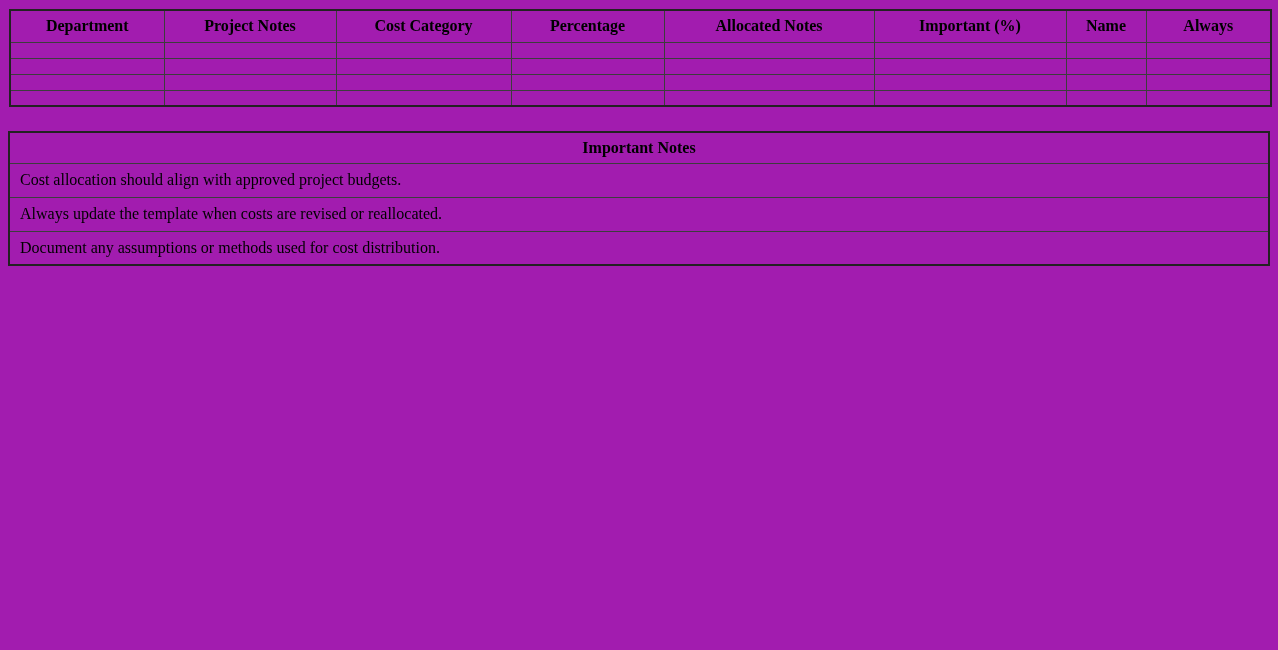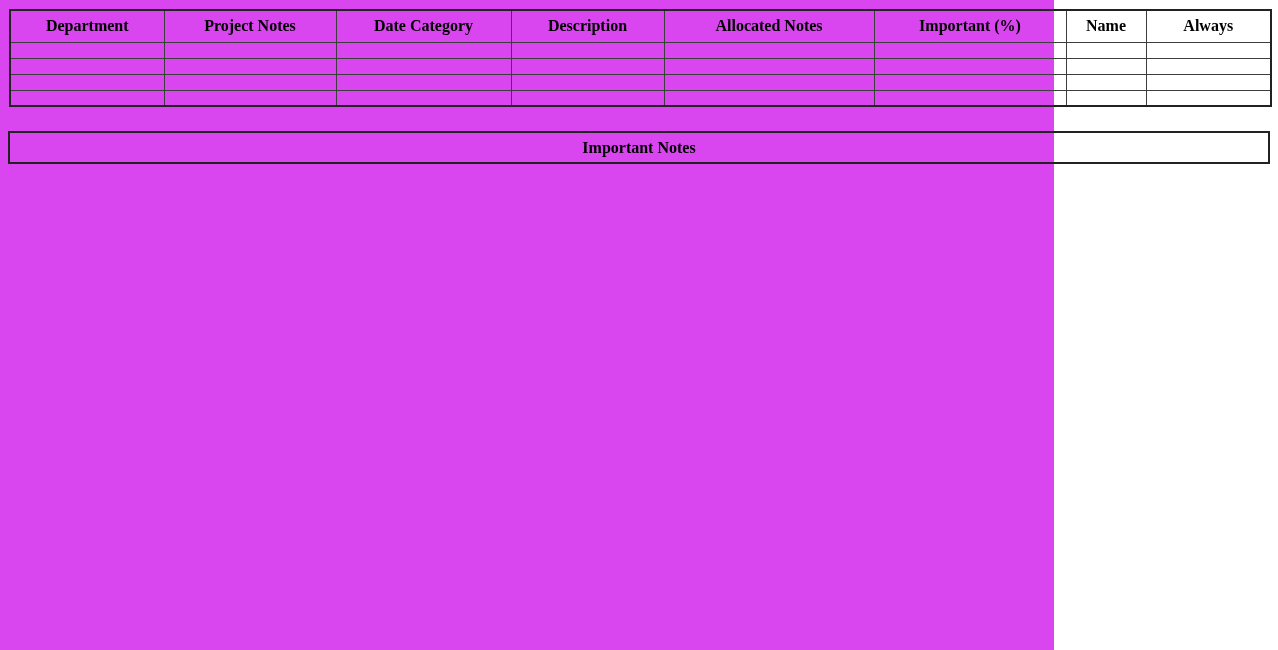--- a/index.html
+++ b/index.html
@@ -10,23 +10,23 @@
   }
   body {
     width: 1278px;
     height: 650px;
     font-family: "Liberation Serif", serif;
     color: #000000;
     overflow: hidden;
   }
   .page {
     position: relative;
-    width: 1054px;
+    width: 1278px;
     height: 650px;
-    background: #d946ef;
+    background: #a21caf;
   }
   table {
     border-collapse: collapse;
     table-layout: fixed;
   }
   
   .alloc-table {
     position: absolute;
     left: 9px;
     top: 9px;
@@ -90,22 +90,22 @@
       <col style="width:153px">
       <col style="width:210px">
       <col style="width:192px">
       <col style="width:80px">
       <col style="width:125px">
     </colgroup>
     <thead>
       <tr>
         <th>Department</th>
         <th>Project Notes</th>
-        <th>Date Category</th>
-        <th>Description</th>
+        <th>Cost Category</th>
+        <th>Percentage</th>
         <th>Allocated Notes</th>
         <th>Important (%)</th>
         <th>Name</th>
         <th>Always</th>
       </tr>
     </thead>
     <tbody>
       <tr>
         <td class="empty-cell"></td>
         <td class="empty-cell"></td>
@@ -147,16 +147,25 @@
         <td class="empty-cell"></td>
       </tr>
     </tbody>
   </table>
 
   <table class="notes-table">
     <tbody>
       <tr>
         <td class="notes-title">Important Notes</td>
       </tr>
+      <tr>
+        <td class="note-item">Cost allocation should align with approved project budgets.</td>
+      </tr>
+      <tr>
+        <td class="note-item">Always update the template when costs are revised or reallocated.</td>
+      </tr>
+      <tr>
+        <td class="note-item">Document any assumptions or methods used for cost distribution.</td>
+      </tr>
     </tbody>
   </table>
 
 </div>
 
 </body></html>

